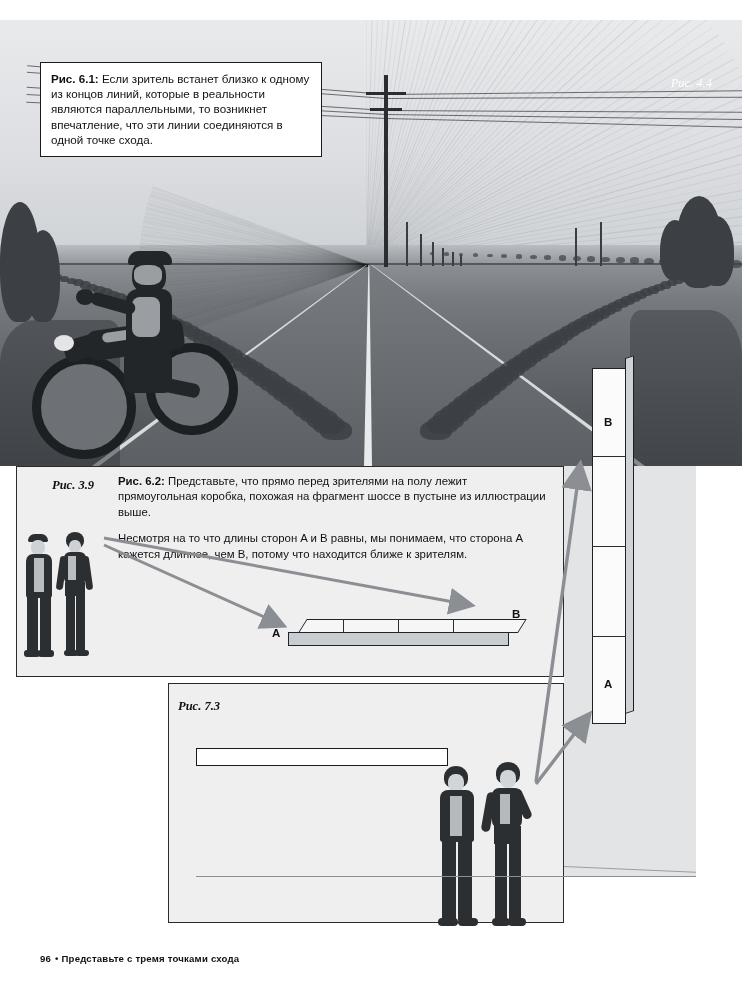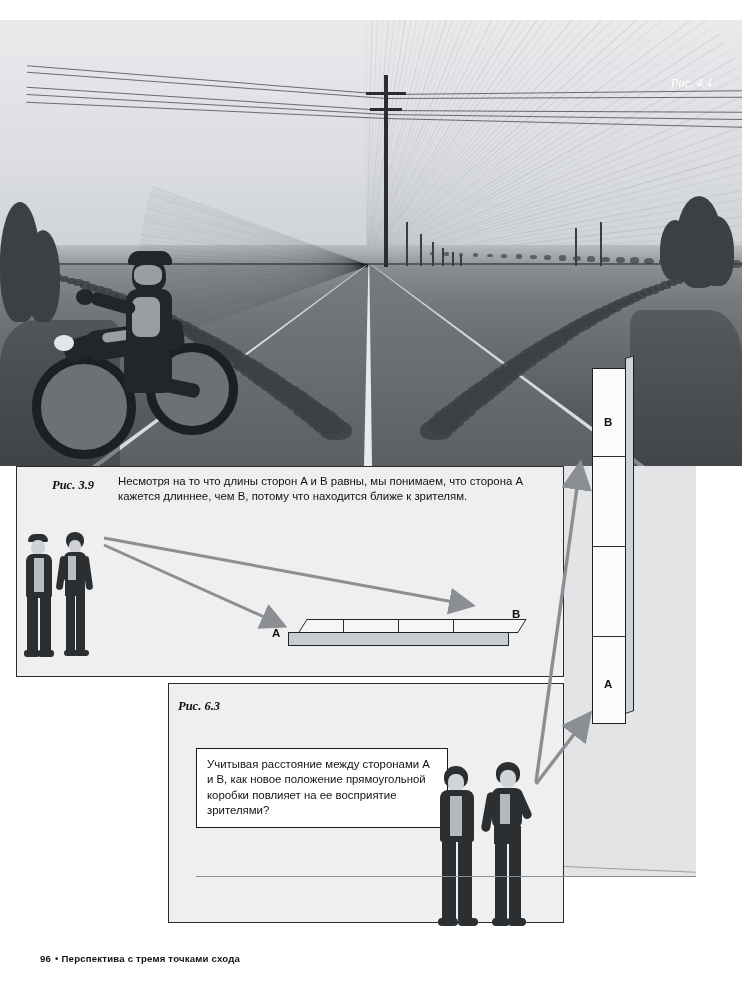--- a/index.html
+++ b/index.html
@@ -629,28 +629,32 @@
       <div class="tone" style="left:106px;top:60px;width:28px;height:20px;border-radius:40%;"></div>
       <div class="shape" style="left:100px;top:46px;width:44px;height:14px;border-radius:14px 14px 4px 4px;"></div>
       <div class="shape" style="left:98px;top:84px;width:46px;height:58px;border-radius:12px 10px 6px 6px;"></div>
       <div class="tone" style="left:104px;top:92px;width:28px;height:40px;border-radius:8px;"></div>
       <div class="shape" style="left:62px;top:92px;width:46px;height:13px;border-radius:7px;transform:rotate(16deg);"></div>
       <div class="shape" style="left:120px;top:132px;width:20px;height:56px;border-radius:8px;transform:rotate(6deg);"></div>
       <div class="shape" style="left:134px;top:176px;width:38px;height:14px;border-radius:6px;transform:rotate(12deg);"></div>
       <div class="shape" style="left:48px;top:84px;width:18px;height:16px;border-radius:50%;"></div>
     </div>
 
+    <div class="cap61">
+      <b>Рис. 6.1:</b><span> Если зритель встанет близко к одному из концов линий, которые в реальности являются параллельными, то возникнет впечатление, что эти линии соединяются в одной точке схода.</span>
+    </div>
     <div class="cap-label-it">Рис. 4.4</div>
   </div>
 
   <div class="wall-fill"></div>
 
   <div class="fig62"></div>
   <div class="fig62-label">Рис. 3.9</div>
   <div class="cap62">
+    <p><b>Рис. 6.2:</b><span> Представьте, что прямо перед зрителями на полу лежит прямоугольная коробка, похожая на фрагмент шоссе в пустыне из иллюстрации выше.</span></p>
     <p>Несмотря на то что длины сторон A и B равны, мы понимаем, что сторона A кажется длиннее, чем B, потому что находится ближе к зрителям.</p>
   </div>
 
   <div class="couple62">
 
     <div class="p" style="left:6px;top:18px;width:20px;height:8px;border-radius:9px 9px 2px 2px;"></div>
     <div class="skin" style="left:9px;top:24px;width:14px;height:15px;"></div>
     <div class="p" style="left:4px;top:38px;width:26px;height:44px;border-radius:7px 7px 3px 3px;"></div>
     <div class="lite" style="left:12px;top:42px;width:10px;height:34px;"></div>
     <div class="p" style="left:5px;top:80px;width:11px;height:56px;"></div>
@@ -685,23 +689,22 @@
     <div class="side"></div>
     <div class="face"></div>
     <div class="seg" style="top:88px;"></div>
     <div class="seg" style="top:178px;"></div>
     <div class="seg" style="top:268px;"></div>
     <div class="lblB" style="position:absolute;left:12px;top:48px;font-size:11.5px;font-weight:bold;">B</div>
     <div class="lblA" style="position:absolute;left:12px;top:310px;font-size:11.5px;font-weight:bold;">A</div>
   </div>
 
   <div class="fig63"></div>
-  <div class="fig63-label">Рис. 6.3</div>
+  <div class="fig63-label">Рис. 7.3</div>
   <div class="cap63">
-    <p>Учитывая расстояние между сторонами A и B, как новое положение прямоугольной коробки повлияет на ее восприятие зрителями?</p>
   </div>
 
   <div class="couple63">
 
     <div class="p" style="left:6px;top:8px;width:24px;height:22px;border-radius:50% 50% 40% 40%;"></div>
     <div class="skin" style="left:10px;top:16px;width:16px;height:18px;"></div>
     <div class="p" style="left:2px;top:32px;width:34px;height:52px;border-radius:8px 8px 3px 3px;"></div>
     <div class="lite" style="left:12px;top:38px;width:12px;height:40px;"></div>
     <div class="p" style="left:4px;top:82px;width:14px;height:80px;"></div>
     <div class="p" style="left:20px;top:82px;width:14px;height:80px;"></div>
@@ -730,15 +733,15 @@
         <path d="M0,0 L9,4.5 L0,9 z" fill="#8b8f93"></path>
       </marker>
     </defs>
     <line x1="104" y1="545" x2="282" y2="625" stroke="#8b8f93" stroke-width="3" marker-end="url(#ah)"></line>
     <line x1="104" y1="538" x2="470" y2="605" stroke="#8b8f93" stroke-width="3" marker-end="url(#ah)"></line>
     <line x1="536" y1="784" x2="588" y2="716" stroke="#8b8f93" stroke-width="3.4" marker-end="url(#ah)"></line>
     <line x1="536" y1="782" x2="580" y2="466" stroke="#8b8f93" stroke-width="3.4" marker-end="url(#ah)"></line>
   </svg>
 
   <div class="footer">
-    <span class="pg">96</span><span>•</span> <span>Перспектива с тремя точками схода</span>
+    <span class="pg">96</span><span>•</span> <span>Представьте с тремя точками схода</span>
   </div>
 </div>
 
 </body></html>

